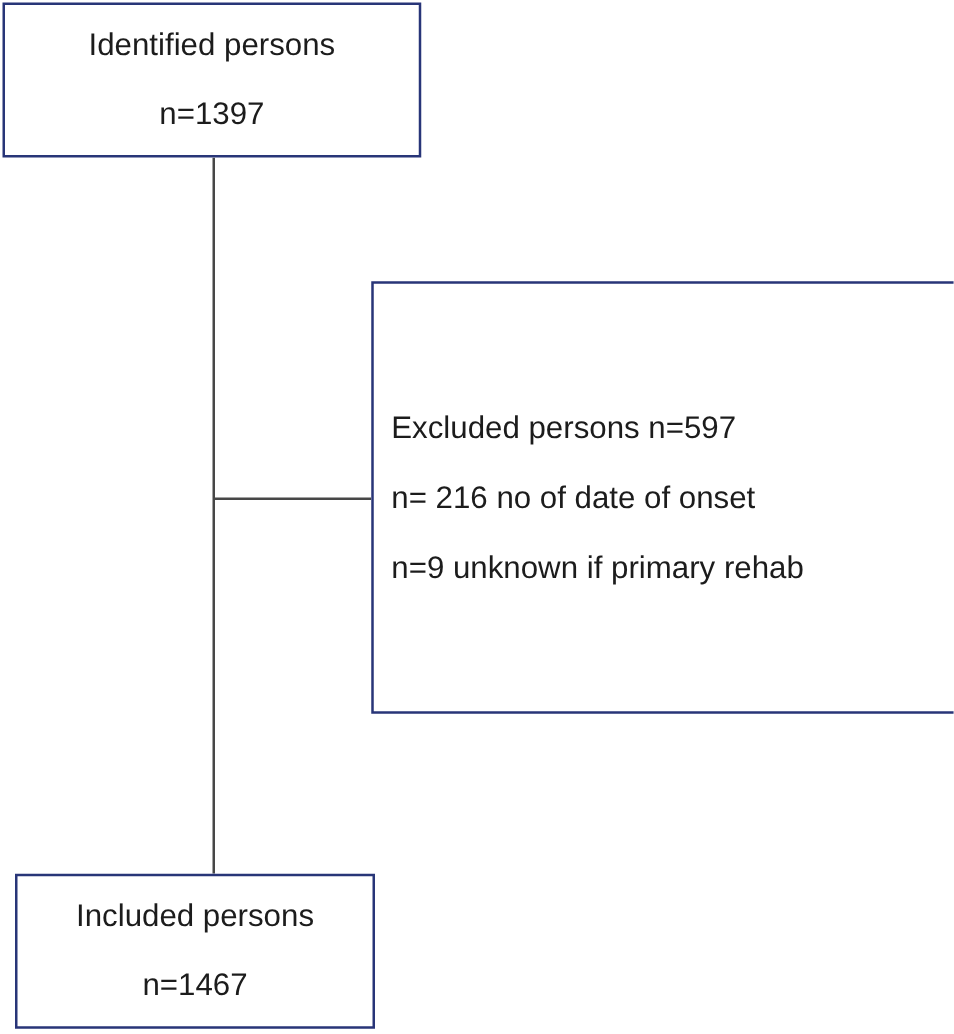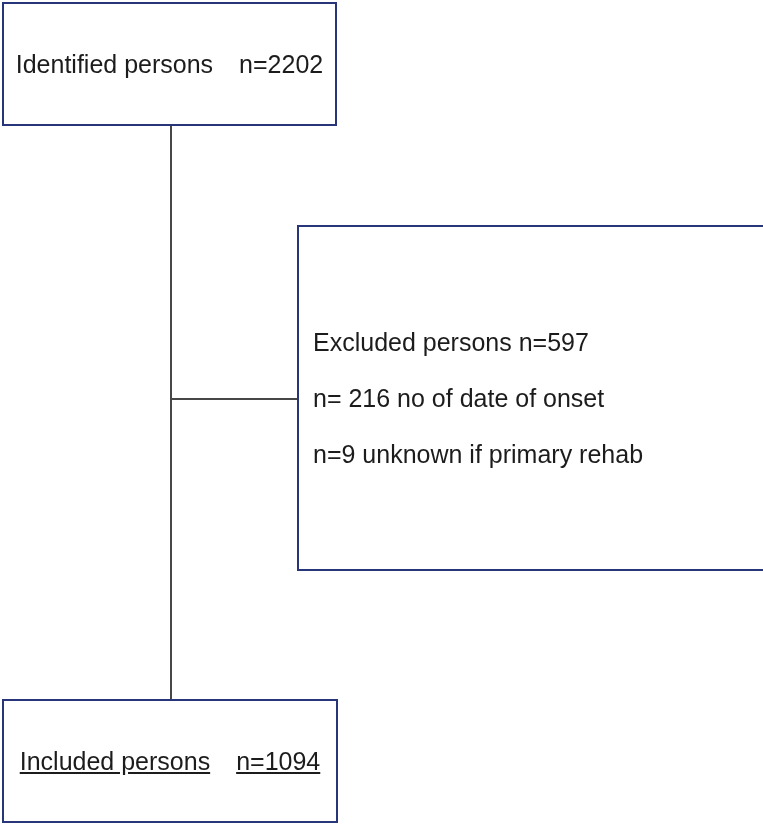--- a/index.html
+++ b/index.html
@@ -19,21 +19,21 @@
     color:var(--text-color);
     overflow:hidden;
   }
   .flow-box{
     position:absolute;
     background:var(--bg-color);
     border:2px solid var(--border-color);
   }
   .box-centered{
     display:flex;
-    flex-direction:row;
+    flex-direction:column;
     align-items:center;
     justify-content:center;
     gap:26px;
     text-align:center;
     font-size:25px;
   }
   .box-identified{
     left:2px; top:2px;
     width:335px; height:124px;
   }
@@ -43,22 +43,22 @@
     display:flex;
     flex-direction:column;
     justify-content:center;
     gap:27px;
     padding-left:14px;
     padding-right:10px;
     font-size:25px;
     text-align:left;
   }
   .box-included{
-    left:2px; top:699px;
-    width:336px; height:124px;text-decoration:underline;
+    left:12px; top:699px;
+    width:288px; height:124px;
   }
   .connector{
     position:absolute;
     background:var(--connector-color);
   }
   .connector-vertical{
     left:170px; top:126px;
     width:2px; height:573px;
   }
   .connector-horizontal{
@@ -70,27 +70,27 @@
 </head>
 <body>
 
 <div class="canvas">
 
   <div class="connector connector-vertical"></div>
   <div class="connector connector-horizontal"></div>
 
   <div class="flow-box box-centered box-identified">
     <span class="line">Identified persons</span>
-    <span class="line">n=2202</span>
+    <span class="line">n=1397</span>
   </div>
 
   <div class="flow-box box-excluded">
     <span class="line">Excluded persons n=597</span>
     <span class="line">n= 216 no of date of onset</span>
     <span class="line">n=9 unknown if primary rehab</span>
   </div>
 
   <div class="flow-box box-centered box-included">
     <span class="line">Included persons</span>
-    <span class="line">n=1094</span>
+    <span class="line">n=1467</span>
   </div>
 
 </div>
 
 </body></html>

